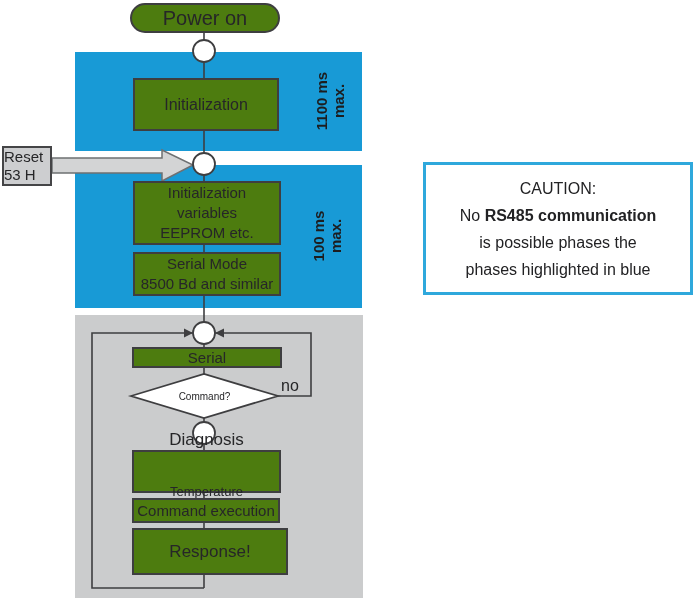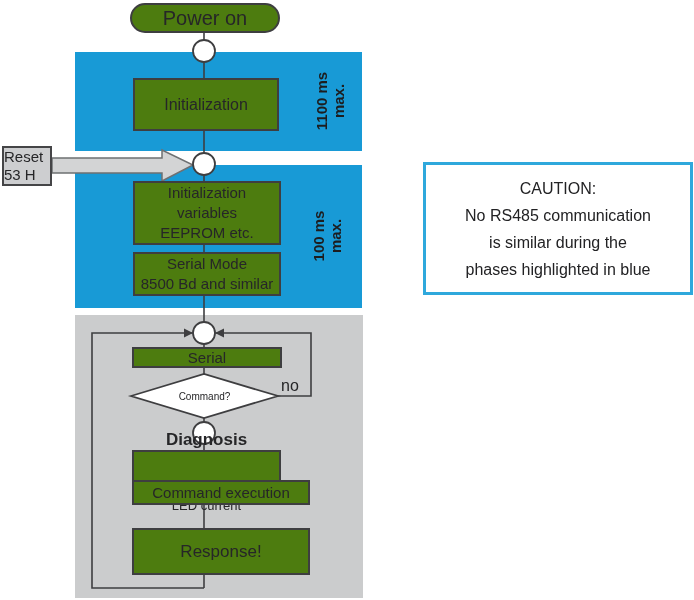--- a/index.html
+++ b/index.html
@@ -15,21 +15,21 @@
   .node{
     position:absolute; background:#4d7c0f; border:2px solid #3E3E40;
     display:flex; flex-direction:column; align-items:center; justify-content:center;
     text-align:center; color:#262628; white-space:pre-line;
   }
   .pill{ border-radius:16px; font-size:20px; }
   .f15{ font-size:15px; line-height:20px; }
   .f16{ font-size:16px; }
   .f17{ font-size:17px; }
 
-  .diag-title{ font-size:17px; line-height:18px; white-space:pre-line;font-weight:bold; }
+  .diag-title{ font-size:17px; line-height:18px; white-space:pre-line; }
   .diag-sub{ font-size:13px; line-height:14px; white-space:pre-line;margin-top:36px; }
 
   .rot{
     position:absolute; transform:translate(-50%,-50%) rotate(-90deg);
     font-weight:bold; font-size:15px; line-height:17px; text-align:center;
     white-space:pre-line; color:#1d1d1f;
   }
 
   .reset-box{
     position:absolute; left:2px; top:146px; width:50px; height:40px;
@@ -43,21 +43,21 @@
     display:flex; align-items:center; justify-content:center; font-size:10px;
   }
   .no-label{ position:absolute; left:281px; top:377px; font-size:16px; }
 
   .caution{
     position:absolute; left:423px; top:162px; width:270px; height:133px;
     background:#ffffff; border:3px solid #2FA8DC;
     display:flex; flex-direction:column; align-items:center; justify-content:center;
     text-align:center; font-size:16px; line-height:27px; color:#222224;
   }
-  .caution b{ font-weight:normal; }
+  .caution b{ font-weight:bold; }
 </style>
 </head>
 <body>
 
 <div class="canvas">
 
   <div class="region blue" style="left:75px; top:52px; width:287px; height:99px;"></div>
   <div class="region blue" style="left:75px; top:165px; width:287px; height:143px;"></div>
   <div class="region grayRegion" style="left:75px; top:315px; width:288px; height:283px;"></div>
 
@@ -97,32 +97,32 @@
 
   <div class="cmd-label">Command?</div>
   <div class="no-label">no</div>
 
   <div class="node" style="left:132px; top:450px; width:149px; height:43px;">
     <span class="diag-title">Diagnosis</span>
     <span class="diag-sub">Temperature
 LED current</span>
   </div>
 
-  <div class="node f15" style="left:132px; top:480px; width:178px; height:25px;">Command execution</div>
+  <div class="node f15" style="left:132px; top:498px; width:148px; height:25px;">Command execution</div>
 
-  <div class="node f17" style="left:132px; top:528px; width:178px; height:47px;">Response!</div>
+  <div class="node f17" style="left:132px; top:528px; width:156px; height:47px;">Response!</div>
 
   <div class="reset-box">Reset
 53 H</div>
 
   <div class="rot" style="left:330px; top:101px;">1100 ms
 max.</div>
   <div class="rot" style="left:327px; top:236px;">100 ms
 max.</div>
 
   <div class="caution">
     <div>CAUTION:</div>
     <div><span>No </span><b>RS485 communication</b></div>
-    <div>is similar during the</div>
+    <div>is possible phases the</div>
     <div>phases highlighted in blue</div>
   </div>
 
 </div>
 
 </body></html>

